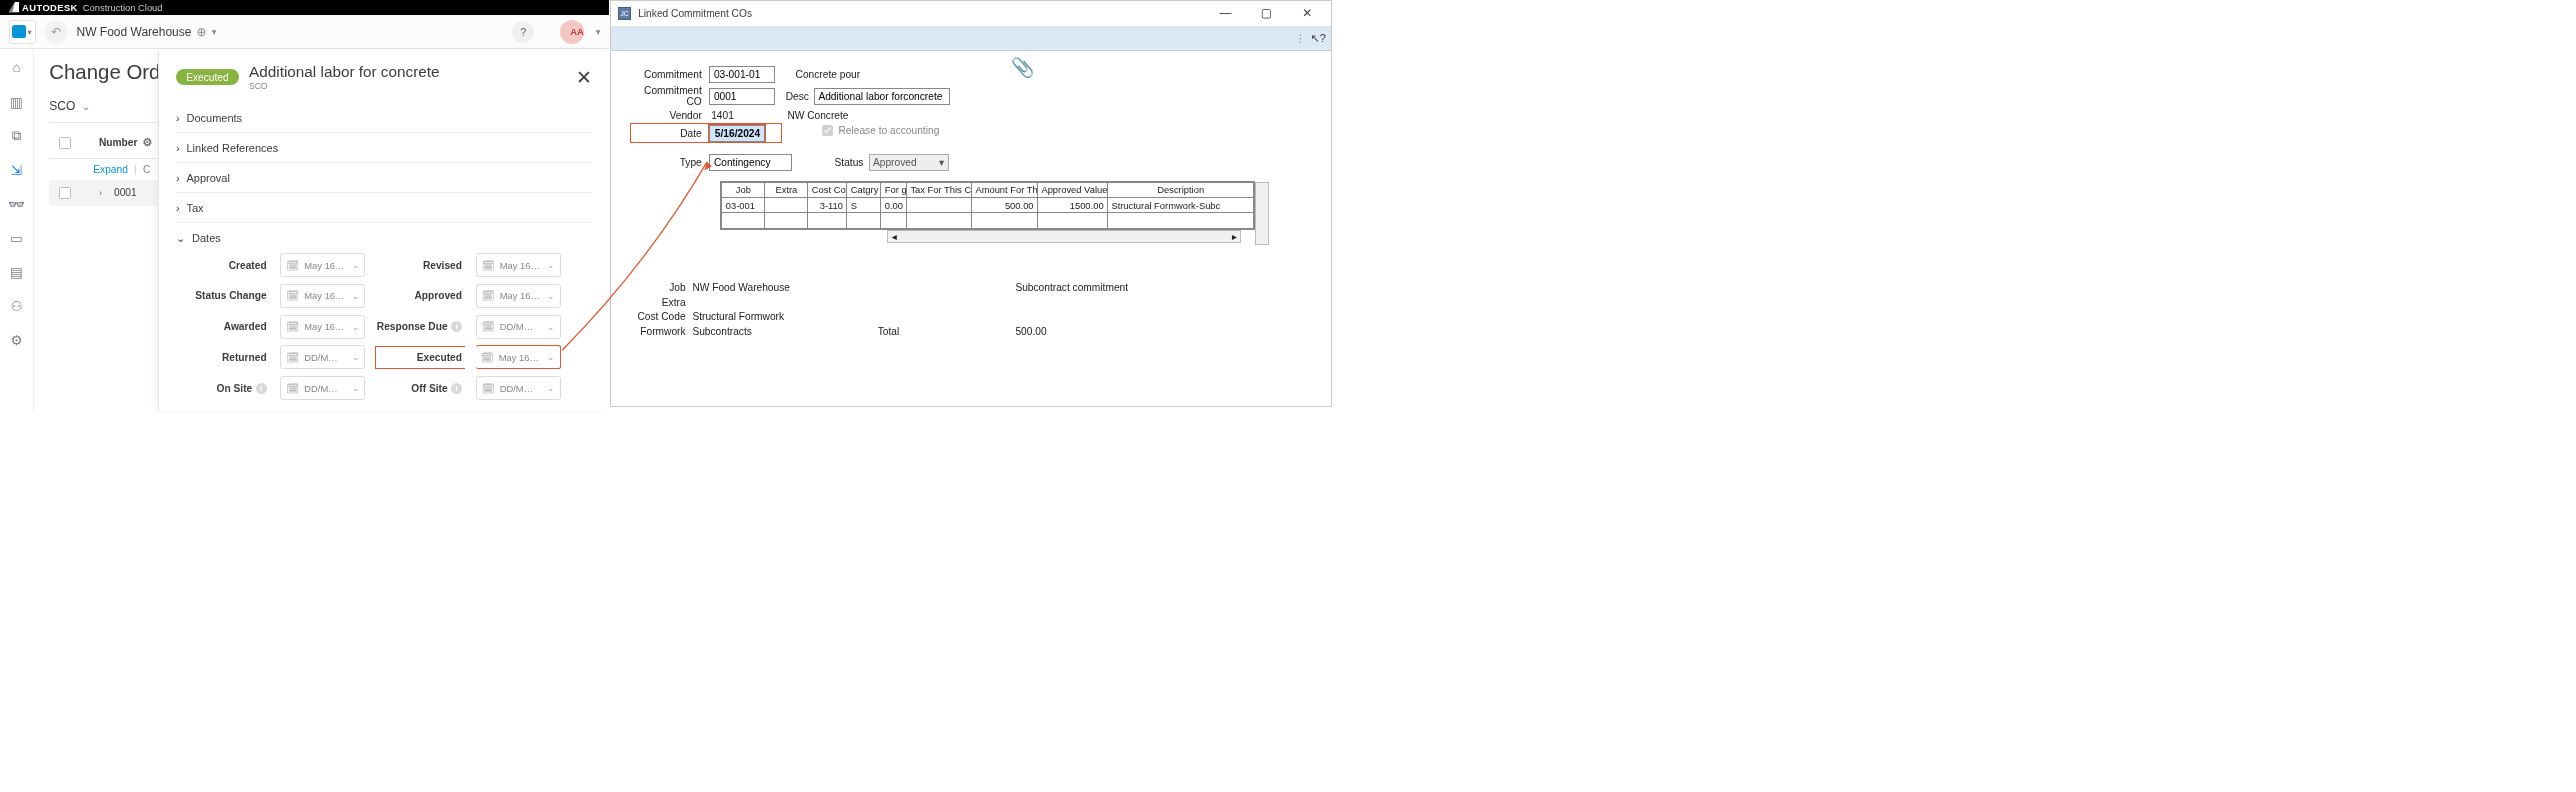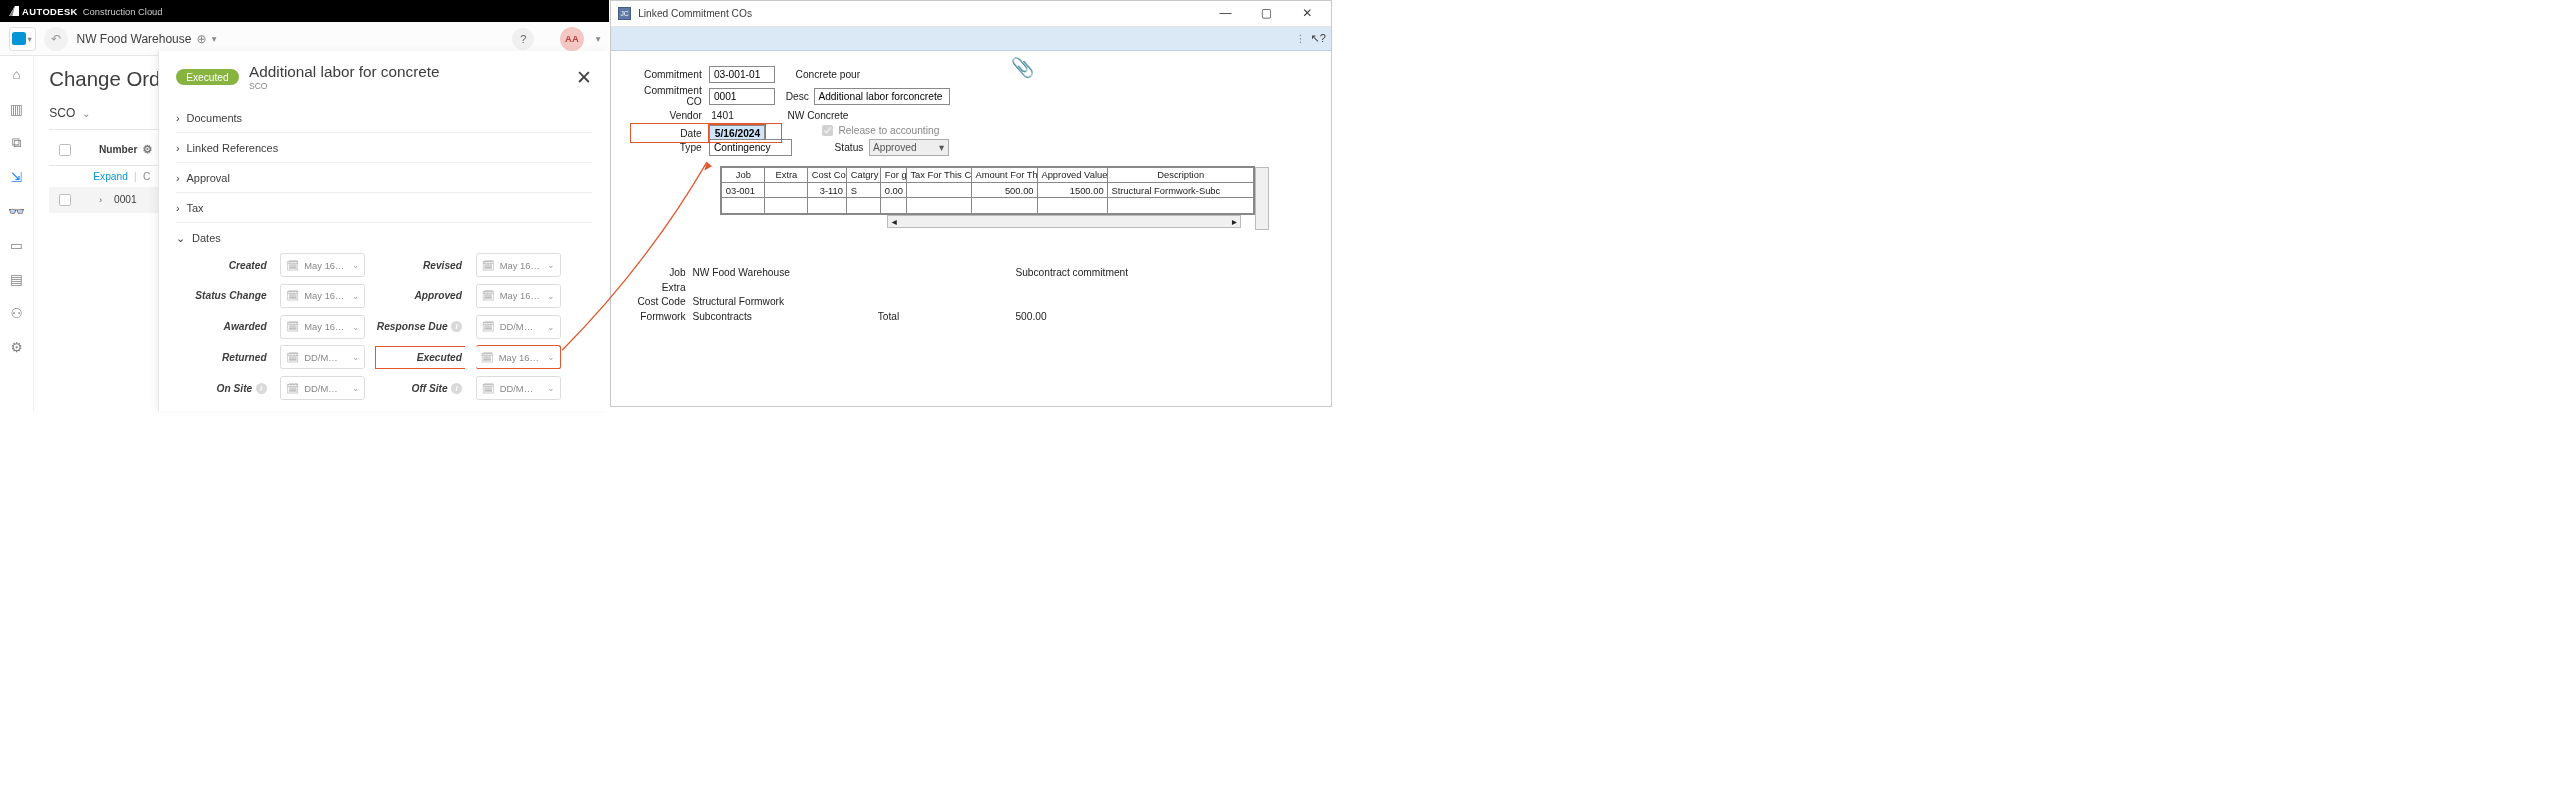--- a/index.html
+++ b/index.html
@@ -19,21 +19,21 @@
     left: 0; top: 0;
     width: 609px;
     height: 411px;
     background: #fff;
     display: flex;
     flex-direction: column;
   }
   .acc-black-bar {
     background: #000;
     color: #fff;
-    height: 22px;
+    height: 15px;
     font-size: 9.4px;
     padding: 0 8.5px;
     display: flex;
     align-items: center;
     gap: 5.1px;
   }
   .acc-black-bar .autodesk-logo {
     font-weight: 700;
     letter-spacing: 0.4px;
     display: flex;
@@ -81,21 +81,21 @@
     display: flex; align-items: center; justify-content: center;
     color: #666; font-size: 11px;
   }
   .avatar {
     width: 24px; height: 24px;
     border-radius: 50%;
     background: #f4c7c3;
     color: #b5413a;
     font-size: 9.4px;
     font-weight: 600;
-    display: flex; align-items: center; justify-content: center;
+    display: flex; align-items: center; justify-content: flex-end;
   }
   .acc-body {
     flex: 1;
     display: flex;
     overflow: hidden;
   }
   .acc-nav {
     width: 34px;
     background: #fff;
     border-right: 0.9px solid #eee;
@@ -218,21 +218,21 @@
     column-gap: 10.2px;
     align-items: center;
     font-size: 10.2px;
   }
   .fld-label {
     text-align: right;
     color: #3c3c3c;
     font-size: 10.2px;
     font-weight: 600;
     padding-right: 3.4px;
-    display: flex; align-items: center; justify-content: flex-end; gap: 3.4px; font-style: italic;
+    display: flex; align-items: center; justify-content: flex-end; gap: 3.4px;
   }
   .info-dot {
     width: 11px; height: 11px; border-radius: 50%;
     background: #d9d9d9; color: #fff;
     font-size: 7.7px; line-height: 11px; text-align: center;
     display: inline-block;
   }
   .date-input {
     height: 24px;
     border: 0.9px solid #dcdcdc;
@@ -602,21 +602,21 @@
 
     <div class="form-row hl-red" style="width:150px;padding:0.9px 0">
       <span class="fl">Date</span>
       <input class="sage-input sel hl-red" style="width: 56px; text-align: center; font-weight: bold;" value="5/16/2024">
     </div>
     <div class="form-row" style="margin-top:-20.4px;margin-left:191px">
       <input type="checkbox" class="chk" checked="" disabled="" style="">
       <span style="color:#888">Release to accounting</span>
     </div>
 
-    <div class="form-row" style="margin-top:3px">
+    <div class="form-row" style="margin-top:18px">
       <span class="fl">Type</span>
       <input class="sage-input" style="width: 83px;" value="Contingency">
       <span style="margin-left:37px">Status</span>
       <span class="status-combo">
         <span>Approved</span>
           <span>▾</span>
       </span>
     </div>
 
     <div class="sage-grid">

